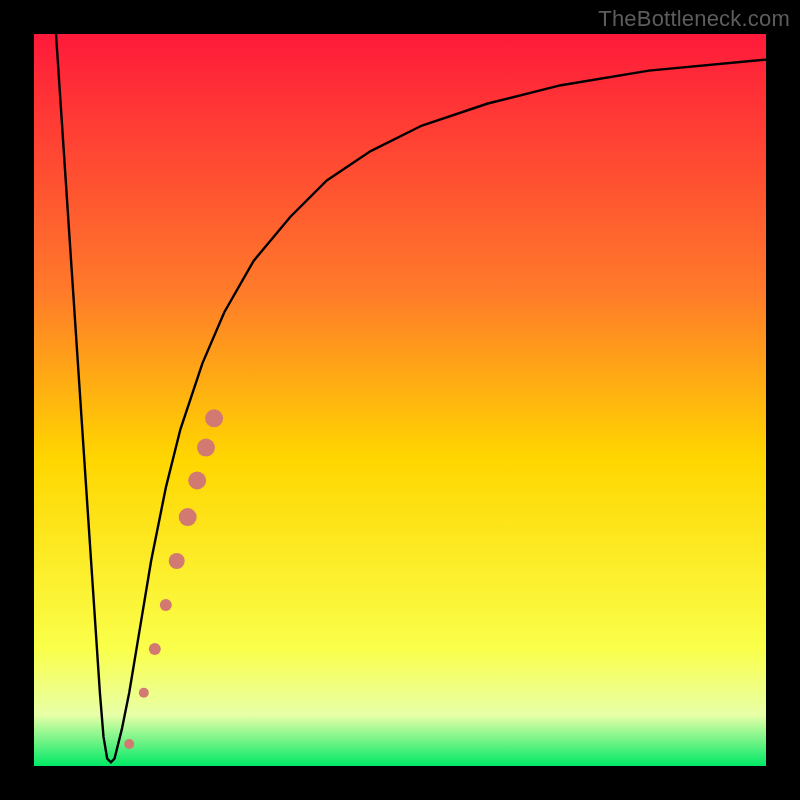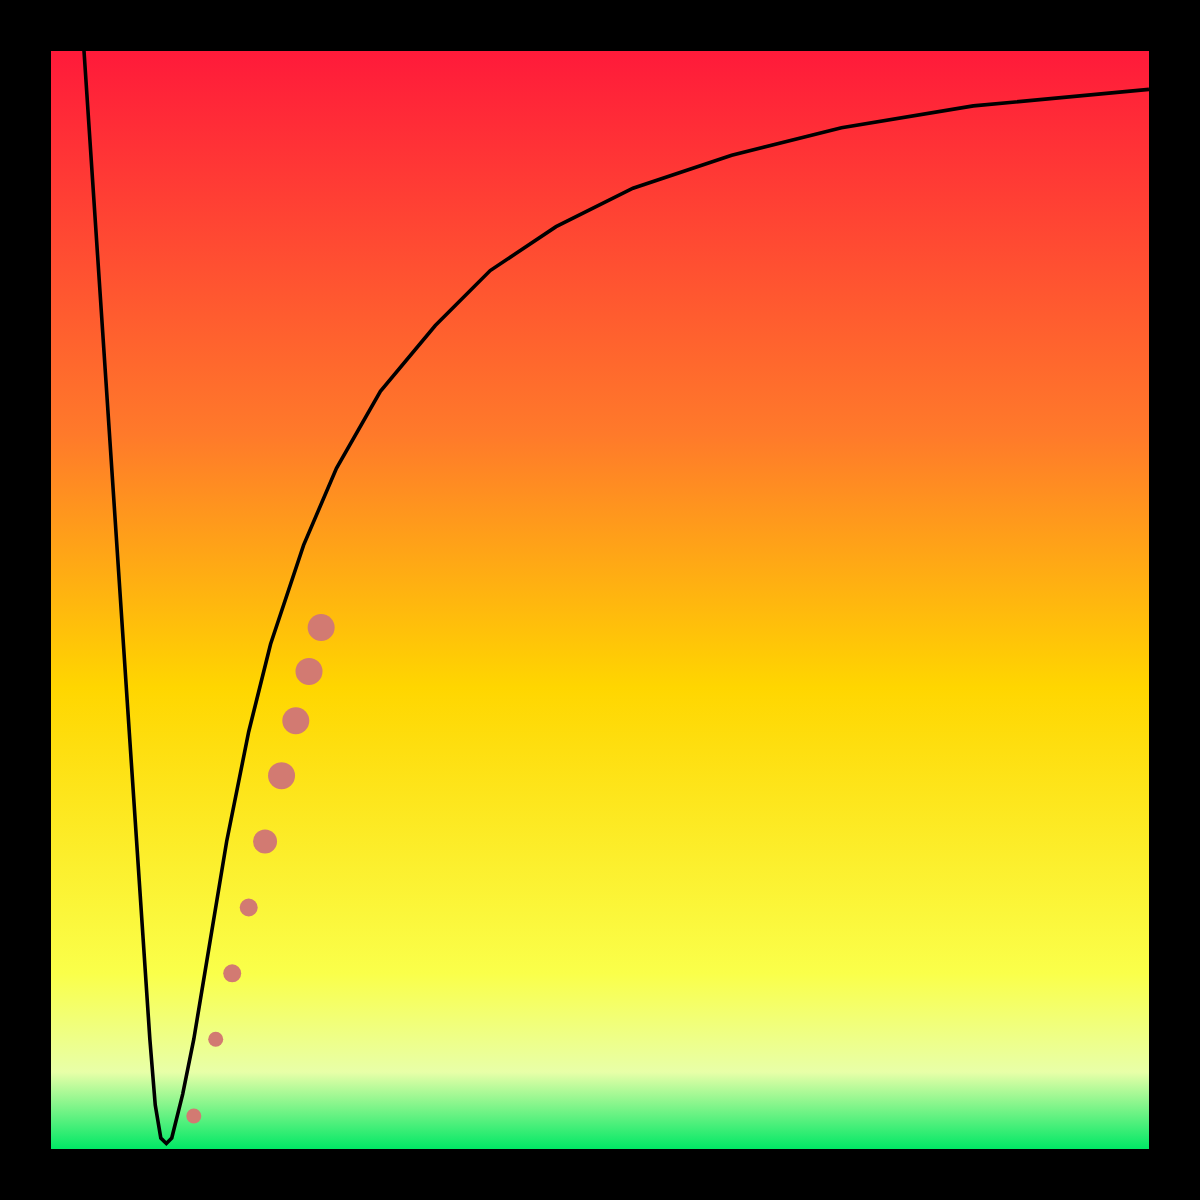--- a/index.html
+++ b/index.html
@@ -34,20 +34,21 @@
     font-weight: 500;
     letter-spacing: 0.2px;
     z-index: 10;
   }
   svg { display: block; }
 </style>
 </head>
 <body>
 
 <div class="frame">
+  <div class="watermark">TheBottleneck.com</div>
 
   <div class="plot-area">
     <svg id="chart-svg" width="732" height="732" viewBox="0 0 732 732">
       <defs>
         <linearGradient id="bg-grad" x1="0" y1="0" x2="0" y2="1">
           <stop id="g0" offset="0%" stop-color="#ff1a3a"></stop>
           <stop id="g1" offset="35%" stop-color="#ff7a2a"></stop>
           <stop id="g2" offset="58%" stop-color="#ffd600"></stop>
           <stop id="g3" offset="84%" stop-color="#faff4a"></stop>
           <stop id="g3b" offset="93%" stop-color="#e8ffa8"></stop>

